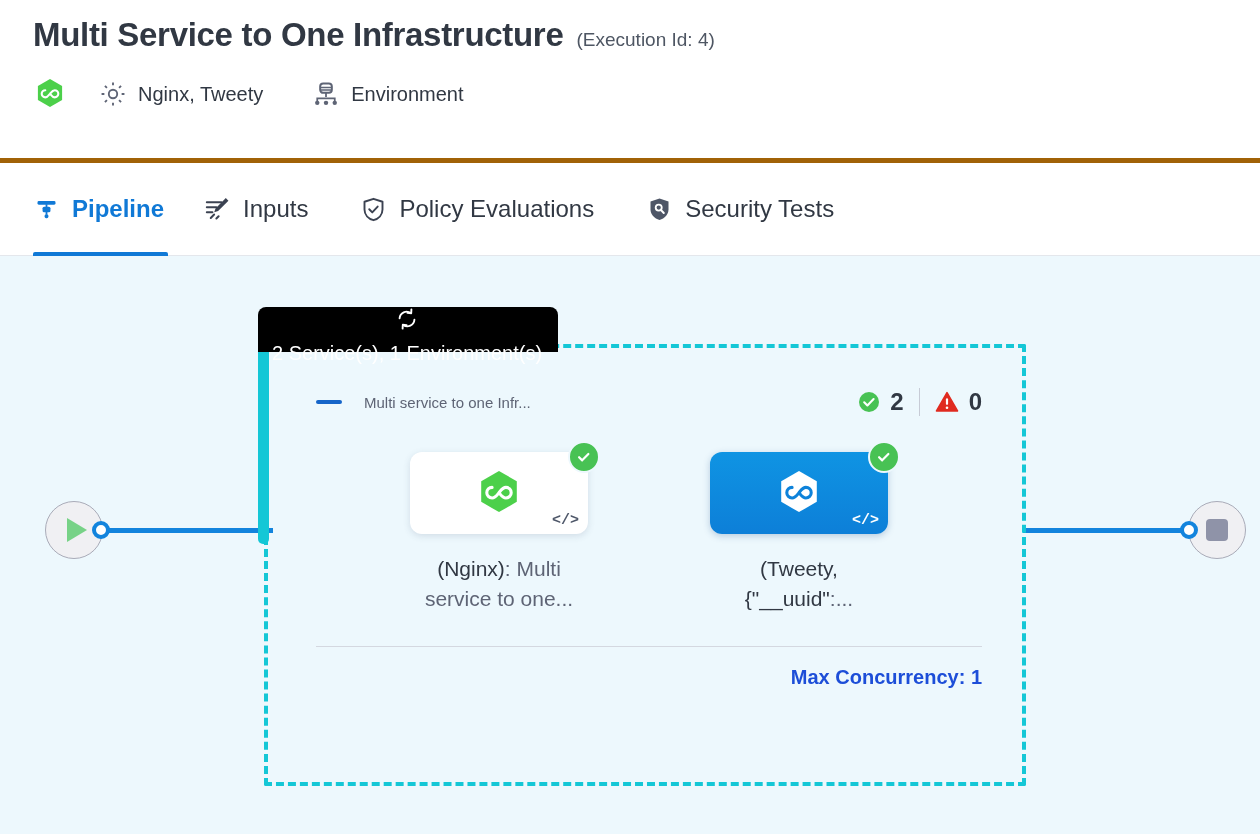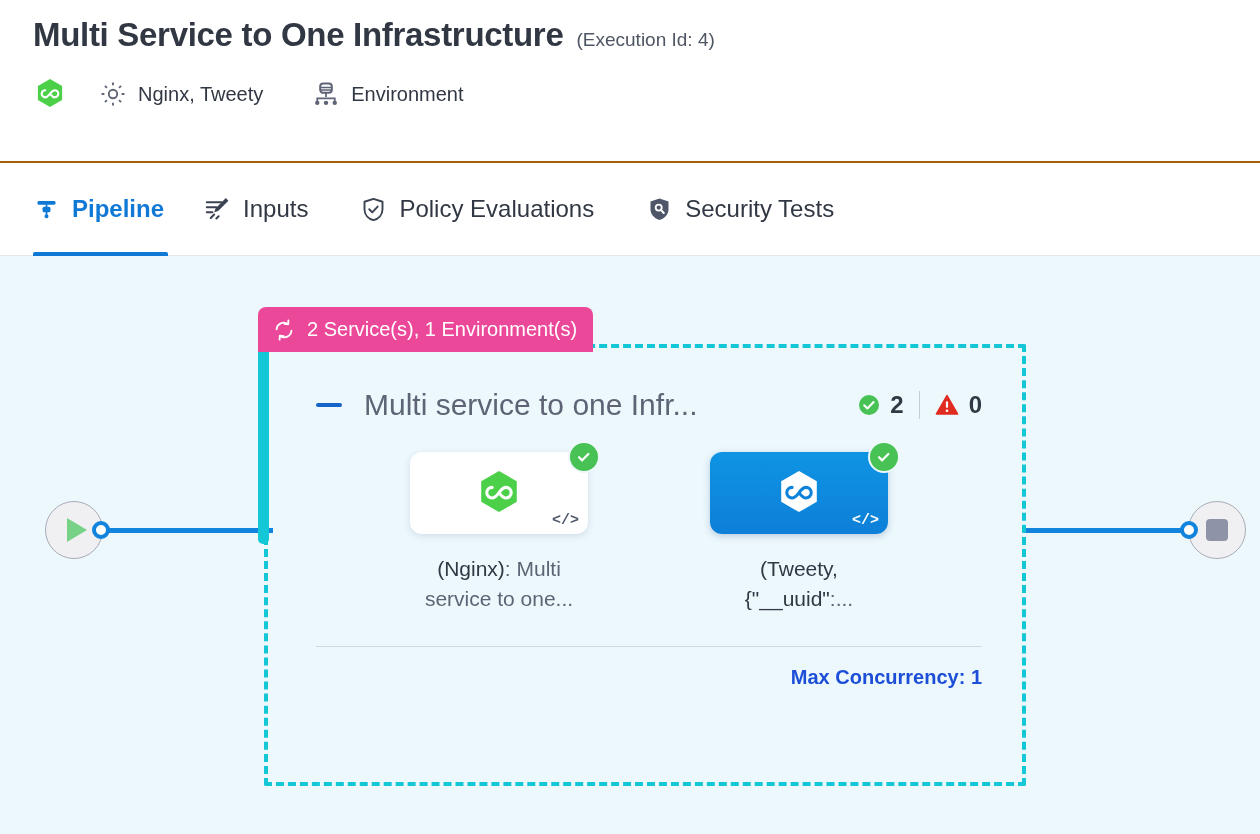--- a/index.html
+++ b/index.html
@@ -7,21 +7,21 @@
     width: 1260px; height: 834px;
     font-family: "Liberation Sans", sans-serif;
     background: #ffffff;
     overflow: hidden;
   }
 
   
   .header {
     height: 163px;
     background: #ffffff;
-    border-bottom: 2px solid #a16207;
+    border-bottom: 5px solid #a16207;
     padding: 16px 0 0 33px;
     position: relative;
   }
   .title-row {
     display: flex;
     align-items: baseline;
     gap: 13px;
   }
   .page-title {
     font-size: 33px;
@@ -142,30 +142,31 @@
   
   .group {
     position: absolute;
     left: 264px; top: 88px;
     width: 762px; height: 442px;
   }
   .group-badge {
     position: absolute;
     left: -6px; top: -37px;
     height: 45px;
-    background: #ec4899;
+    background: #000000;
     color: #ffffff;
     border-radius: 8px 8px 0 0;
     display: flex;
     align-items: center;
     gap: 11px;
     padding: 0 16px 0 14px;
     font-size: 20px;
     white-space: nowrap;
     z-index: 3;
+    flex-direction: column;
   }
   .group-leftbar {
     position: absolute;
     left: -6px; top: 0px;
     width: 11px; height: 200px;
     background: #14c7d6;
     border-radius: 0 0 5px 5px;
     z-index: 2;
   }
   .group-body {
@@ -188,21 +189,21 @@
   }
   .collapse-btn {
     width: 26px; height: 4px;
     background: #1565c9;
     border-radius: 2px;
     flex: none;
     cursor: pointer;
   }
   .grp-title {
     margin-left: 22px;
-    font-size: 30px;
+    font-size: 15px;
     color: #5e6475;
   }
   .grp-counts {
     margin-left: auto;
     display: flex;
     align-items: center;
     gap: 0;
   }
   .count-pair { display: flex; align-items: center; gap: 10px; }
   .count-num { font-size: 24px; font-weight: bold; color: #313843; }

